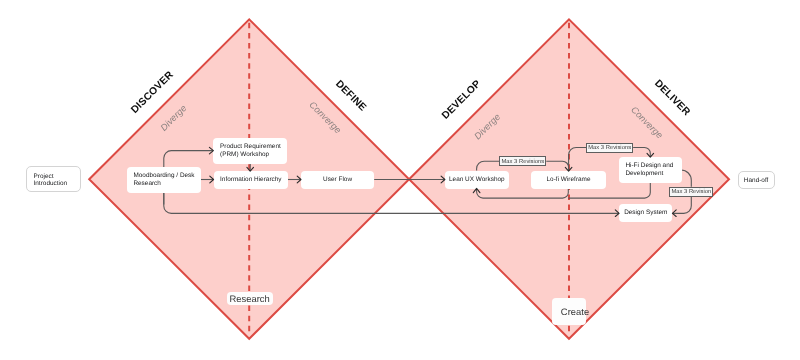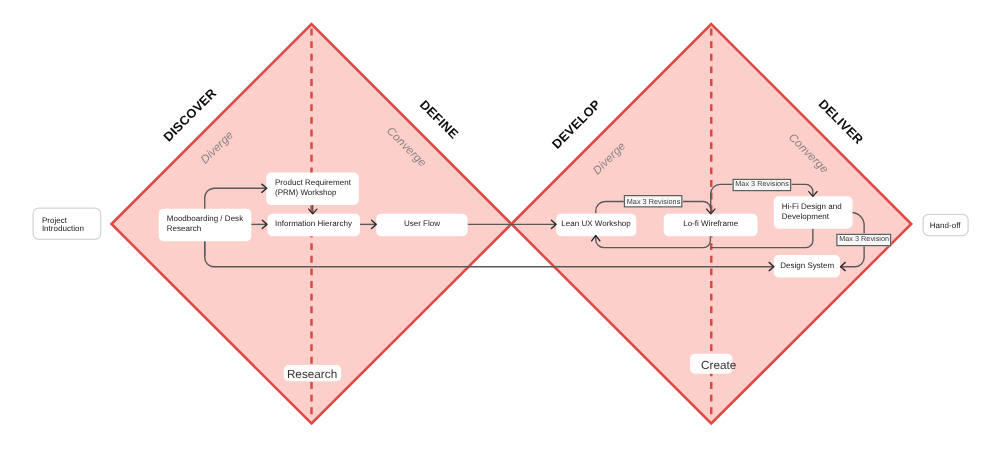--- a/index.html
+++ b/index.html
@@ -124,21 +124,21 @@
   <div class="tag" style="left:586.2px;top:142.6px;width:46.9px;height:10px;">
     <span>Max 3 Revisions</span>
   </div>
   <div class="tag" style="left:669.2px;top:186.7px;width:44.3px;height:10px;">
     <span>Max 3 Revision</span>
   </div>
 
   <div class="stage-label" style="left:226.5px;top:292px;width:46.3px;height:13.1px;">
     <span>Research</span>
   </div>
-  <div class="stage-label" style="left:551.6px;top:283px;width:34.8px;height:16px;padding-left:12px;">
+  <div class="stage-label" style="left:551.6px;top:298px;width:34.8px;height:27px;padding-left:12px;">
     <span>Create</span>
   </div>
 
   <svg viewBox="0 0 800 360" xmlns="http://www.w3.org/2000/svg">
     <path class="conn-head" d="M209.4 147.3 L213.4 150.6 L209.4 153.9"></path>
     <path class="conn-head" d="M209.8 176.2 L213.6 179.5 L209.8 182.8"></path>
     <path class="conn-head" d="M246.9 167.3 L250.2 171.1 L253.5 167.3"></path>
     <path class="conn-head" d="M297.2 176.2 L301.0 179.5 L297.2 182.8"></path>
     <path class="conn-head" d="M441.1 176.2 L444.9 179.5 L441.1 182.8"></path>
     <path class="conn-head" d="M615.3 209.9 L619.1 213.4 L615.3 216.5"></path>

